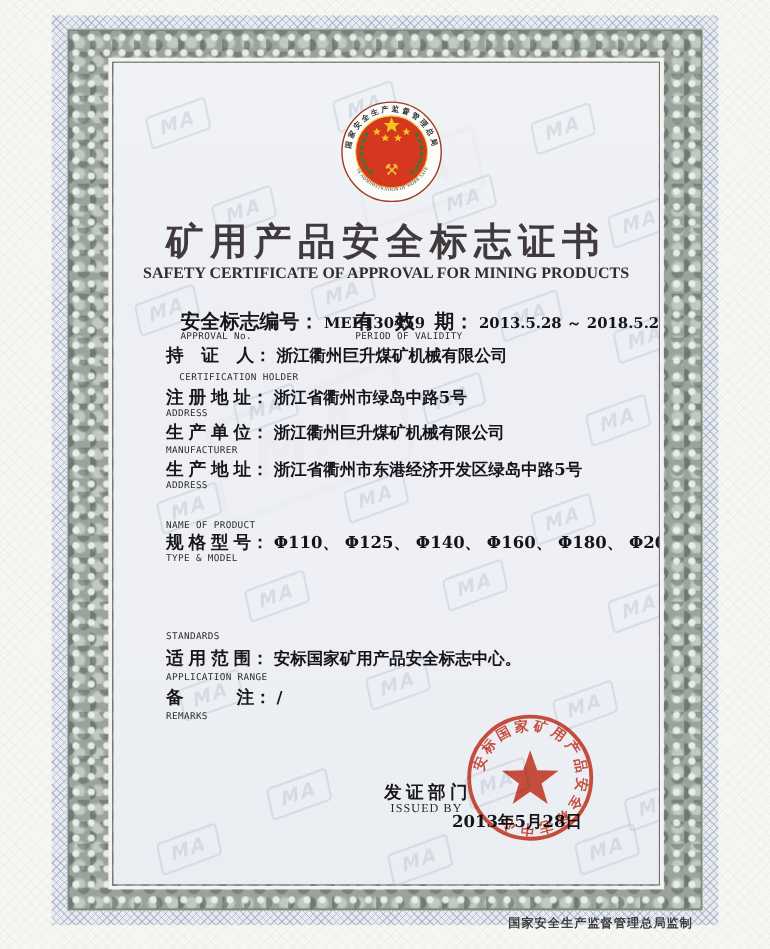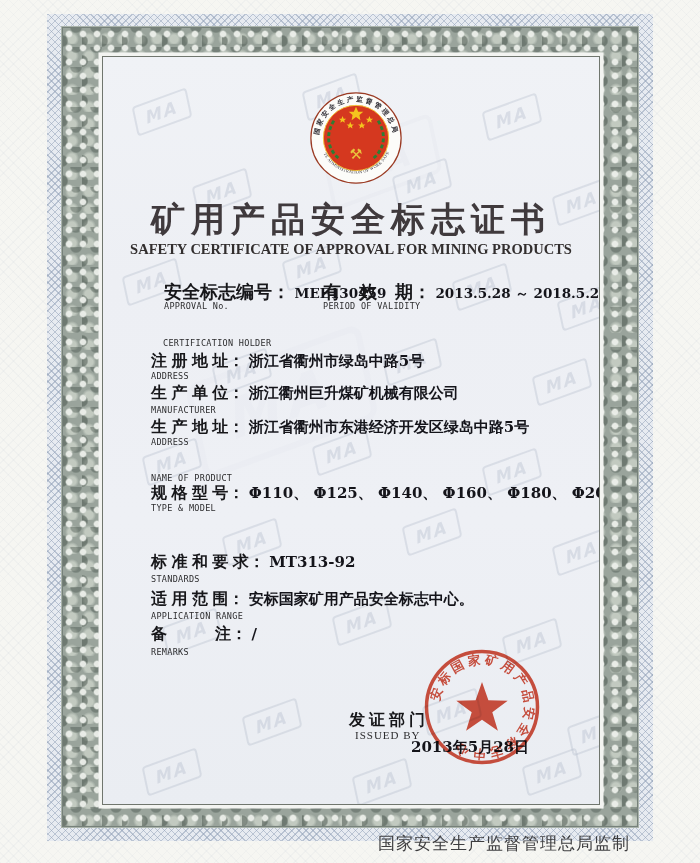--- a/index.html
+++ b/index.html
@@ -42,21 +42,21 @@
   .val{font-family:"DejaVu Serif",serif;font-weight:bold;font-size:15px;color:#14141a;}
   .val.sm{font-size:13.5px;}
   .sub{font-family:"DejaVu Sans Mono",monospace;font-size:8.5px;color:#2c2c2e;letter-spacing:.3px;}
   .statement{font-family:"DejaVu Serif",serif;font-weight:bold;font-size:14.5px;line-height:17.5px;
       color:#17171c;white-space:normal;text-align:justify;text-indent:29px;}
   .issued-label{font-family:"Liberation Sans",sans-serif;font-weight:bold;font-size:16px;
       letter-spacing:4px;color:#17171a;}
   .issued-sub{font-family:"Liberation Serif",serif;font-size:11px;letter-spacing:1px;color:#2c2c2e;}
   .date{font-family:"DejaVu Serif",serif;font-weight:bold;font-size:15px;color:#14141a;}
   .footer{position:absolute;right:70px;top:832px;font-family:"Liberation Serif",serif;
-      font-weight:normal;font-size:17px;letter-spacing:1px;color:#3d3d3f;}
+      font-weight:bold;font-size:11px;letter-spacing:1px;color:#3d3d3f;}
   .seal{position:absolute;left:314px;top:585px;opacity:.88;mix-blend-mode:multiply;}
 </style>
 </head>
 <body>
 
 <div class="page">
 
   <div class="lattice"></div>
   <div class="ornament"></div>
 
@@ -185,20 +185,24 @@
       <span class="zh-label sm">安全标志编号：</span>
       <span class="val sm">MEE130459</span>
     </div>
     <div class="abs sub" style="left:61px;top:244px">APPROVAL No.</div>
     <div class="abs" style="left:220px;top:223px">
       <span class="zh-label sm">有　效　期：</span>
       <span class="val sm">2013.5.28 ～ 2018.5.28</span>
     </div>
     <div class="abs sub" style="left:220px;top:244px">PERIOD OF VALIDITY</div>
 
+    <div class="abs" style="left:48px;top:256px">
+      <span class="zh-label">持　证　人：</span>
+      <span class="val">浙江衢州巨升煤矿机械有限公司</span>
+    </div>
     <div class="abs sub" style="left:60px;top:281px">CERTIFICATION HOLDER</div>
 
     <div class="abs" style="left:48px;top:294px">
       <span class="zh-label">注 册 地 址：</span>
       <span class="val">浙江省衢州市绿岛中路5号</span>
     </div>
     <div class="abs sub" style="left:48px;top:314px">ADDRESS</div>
 
     <div class="abs" style="left:48px;top:326px">
       <span class="zh-label">生 产 单 位：</span>
@@ -213,24 +217,20 @@
     <div class="abs sub" style="left:48px;top:380px">ADDRESS</div>
 
     <div class="abs sub" style="left:48px;top:416px">NAME OF PRODUCT</div>
 
     <div class="abs" style="left:48px;top:426px">
       <span class="zh-label">规 格 型 号：</span>
       <span class="val">Φ110、 Φ125、 Φ140、 Φ160、 Φ180、 Φ200</span>
     </div>
     <div class="abs sub" style="left:48px;top:446px">TYPE &amp; MODEL</div>
 
-    <div class="abs" style="left:48px;top:495px">
-      <span class="zh-label">标 准 和 要 求：</span>
-      <span class="val">MT313-92</span>
-    </div>
     <div class="abs sub" style="left:48px;top:517px">STANDARDS</div>
 
     <div class="abs" style="left:48px;top:532px">
       <span class="zh-label">适 用 范 围：</span>
       <span class="val">安标国家矿用产品安全标志中心。</span>
     </div>
     <div class="abs sub" style="left:48px;top:554px">APPLICATION RANGE</div>
 
     <div class="abs" style="left:48px;top:567px">
       <span class="zh-label">备　　　注：</span>

